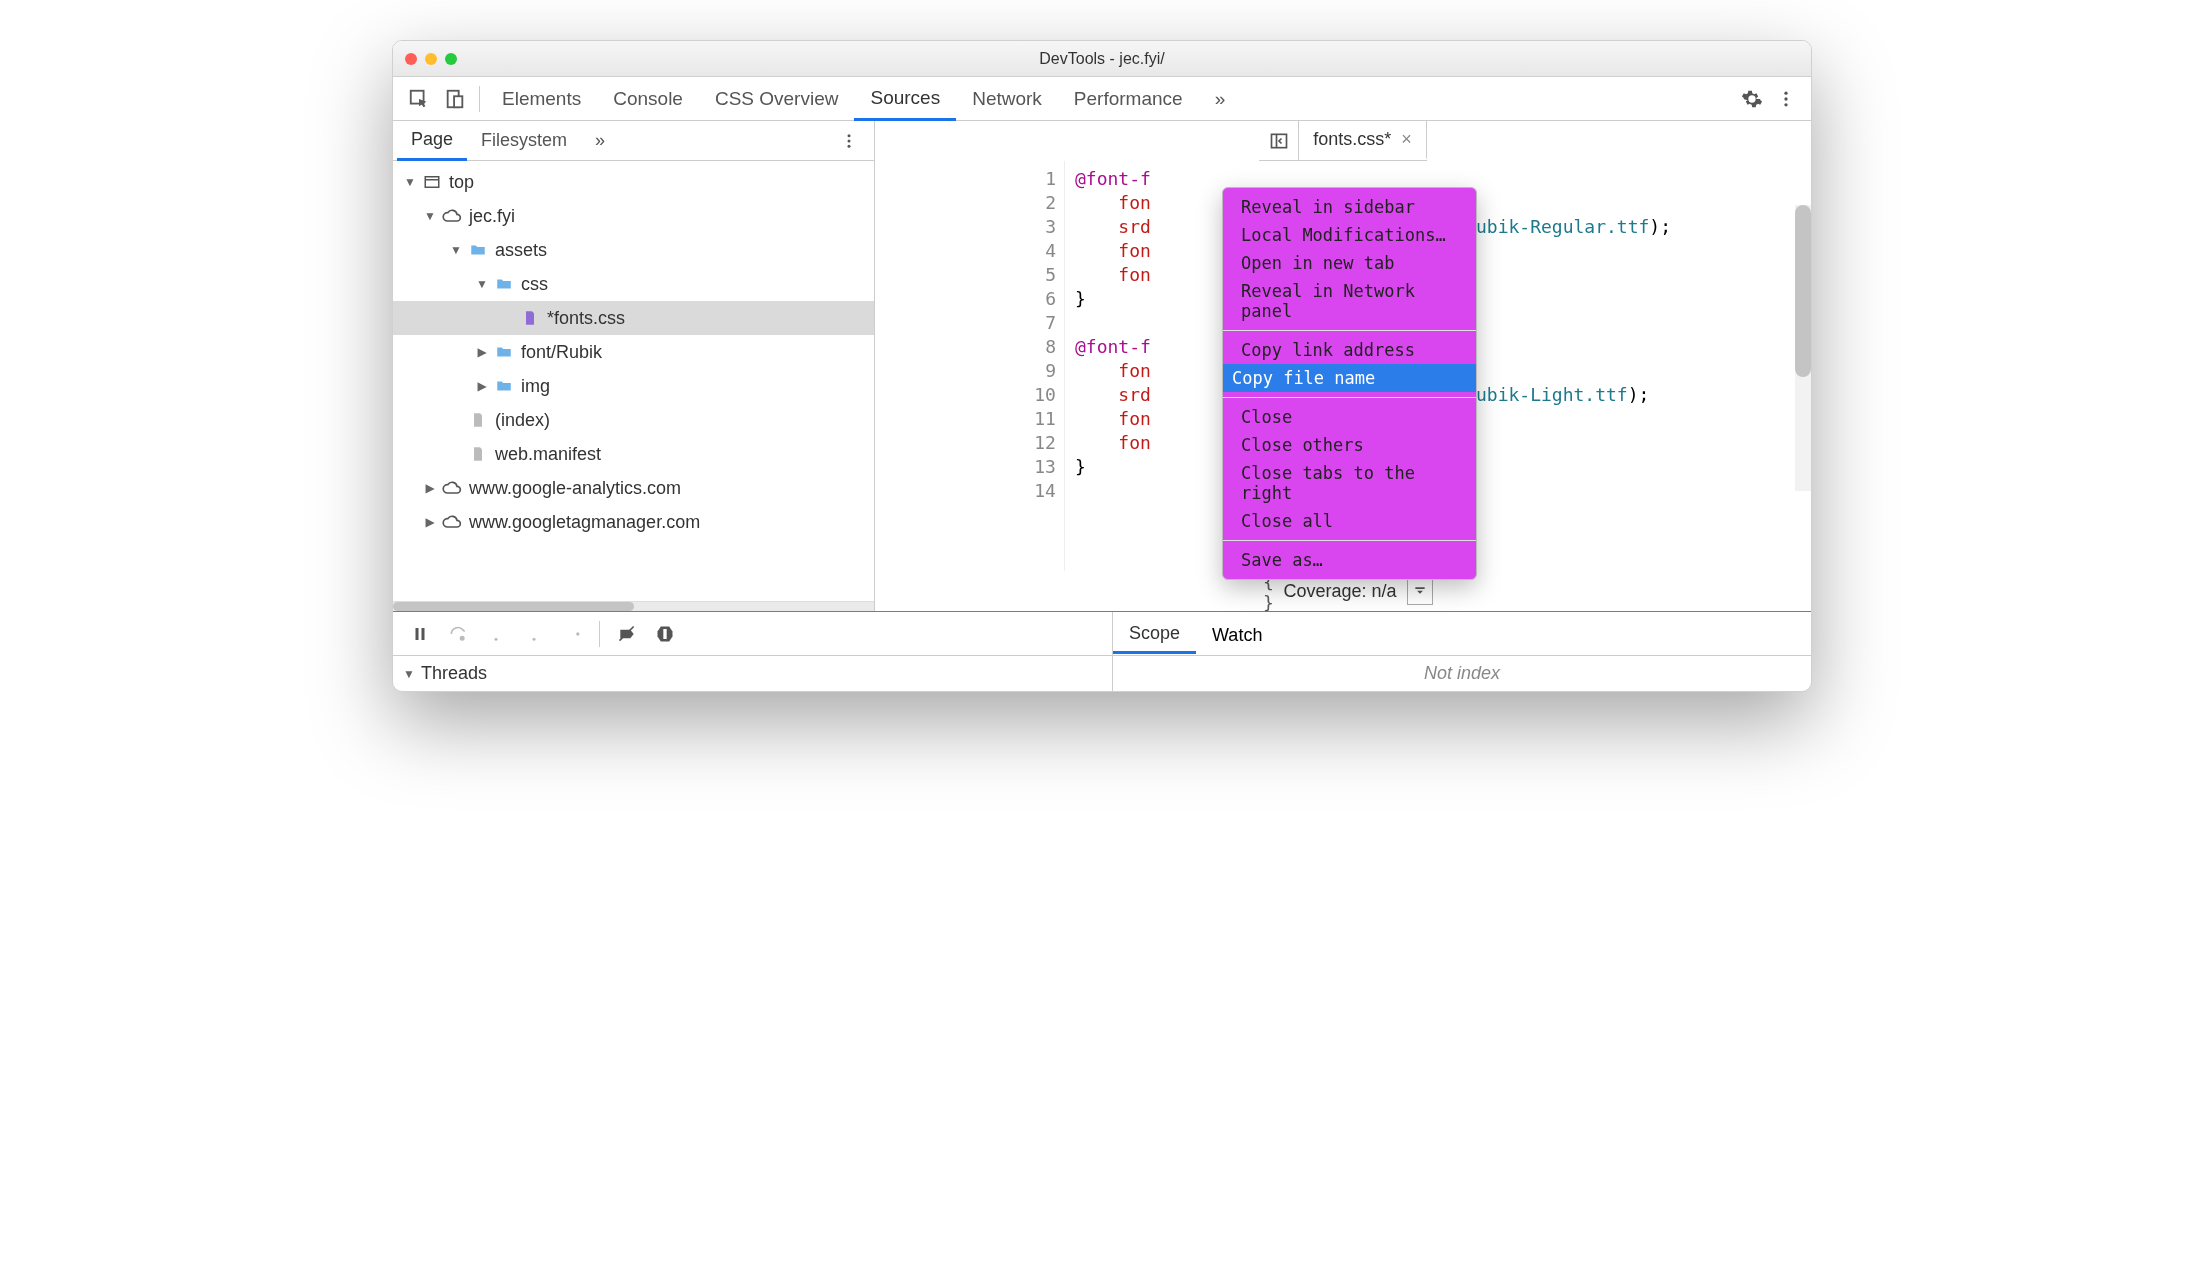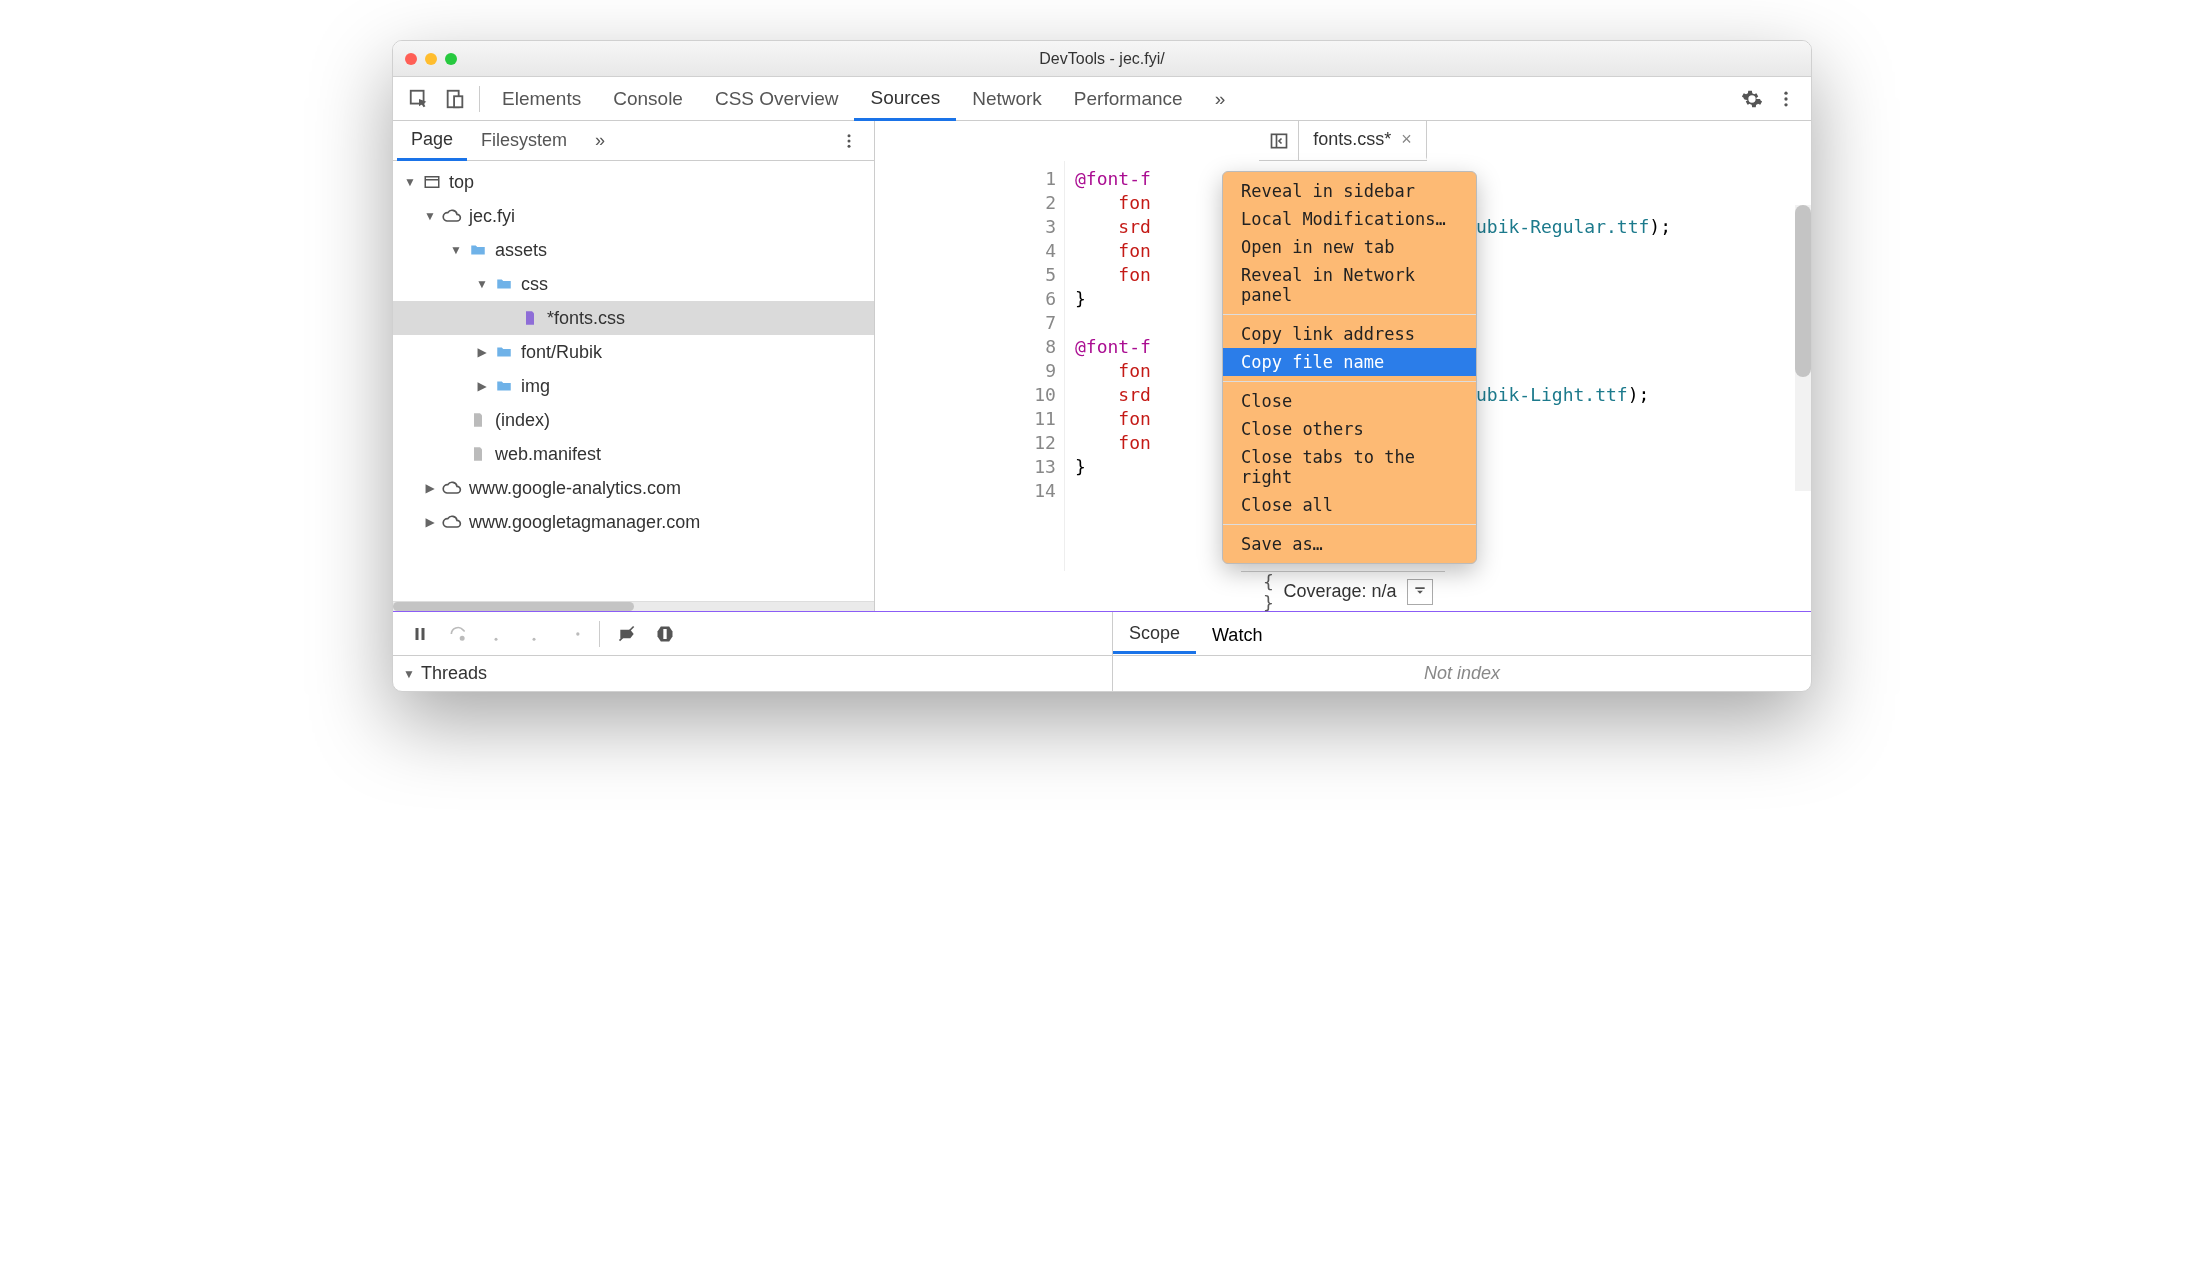--- a/index.html
+++ b/index.html
@@ -65,23 +65,23 @@
 .dbgsep{width:1px;height:26px;background:#ccc;margin:0 6px;}
 .dbgright{flex:1;display:flex;align-items:center;font-size:18px;}
 .dbgright .dtab{padding:10px 16px 7px;cursor:pointer;}
 .dbgright .dtab.active{border-bottom:3px solid #1a73e8;color:#333;}
 
 .footrow { height:36px; border-top:1px solid #ccc; display:flex; }
 .footleft{width:720px;border-right:1px solid #ccc;display:flex;align-items:center;font-size:18px;padding:0 10px;color:#333;}
 .footleft .arr{font-size:12px;color:#666;margin-right:6px;}
 .footright{flex:1;display:flex;align-items:center;justify-content:center;font-style:italic;color:#888;font-size:18px;}
 
-.ctxmenu { position:absolute; left:207px; top:10px; width:255px; background:#fdba74; border:1px solid #bbb; border-radius:6px; box-shadow:0 8px 24px rgba(0,0,0,.25); font-size:17px; padding:5px 0; z-index:10; }
+.ctxmenu { position:absolute; left:207px; top:26px; width:255px; background:#d946ef; border:1px solid #bbb; border-radius:6px; box-shadow:0 8px 24px rgba(0,0,0,.25); font-size:17px; padding:5px 0; z-index:10; }
 .ctxmenu .mi { padding:4px 18px; cursor:pointer; color:#222; }
-.ctxmenu .mi.hl { background:#2b7de9; color:#fff; }
+.ctxmenu .mi.hl { background:#2b7de9; color:#fff;padding-left:9px; }
 .ctxmenu .msep { height:1px; background:#ddd; margin:5px 0; }
 
 .vscroll { position:absolute; right:0; top:84px; bottom:120px; width:16px; background:#f2f2f2; }
 .vscroll .vthumb{ width:100%; background:#c4c4c4; height:60%; border-radius:8px; }
 
 svg{display:block;}
 </style>
 </head>
 <body>
 

